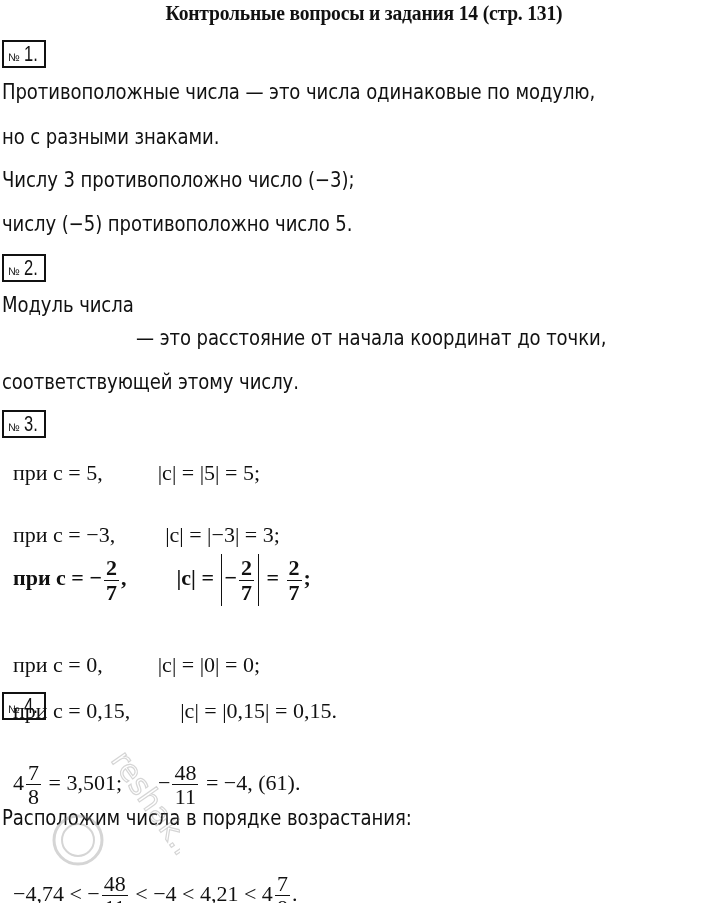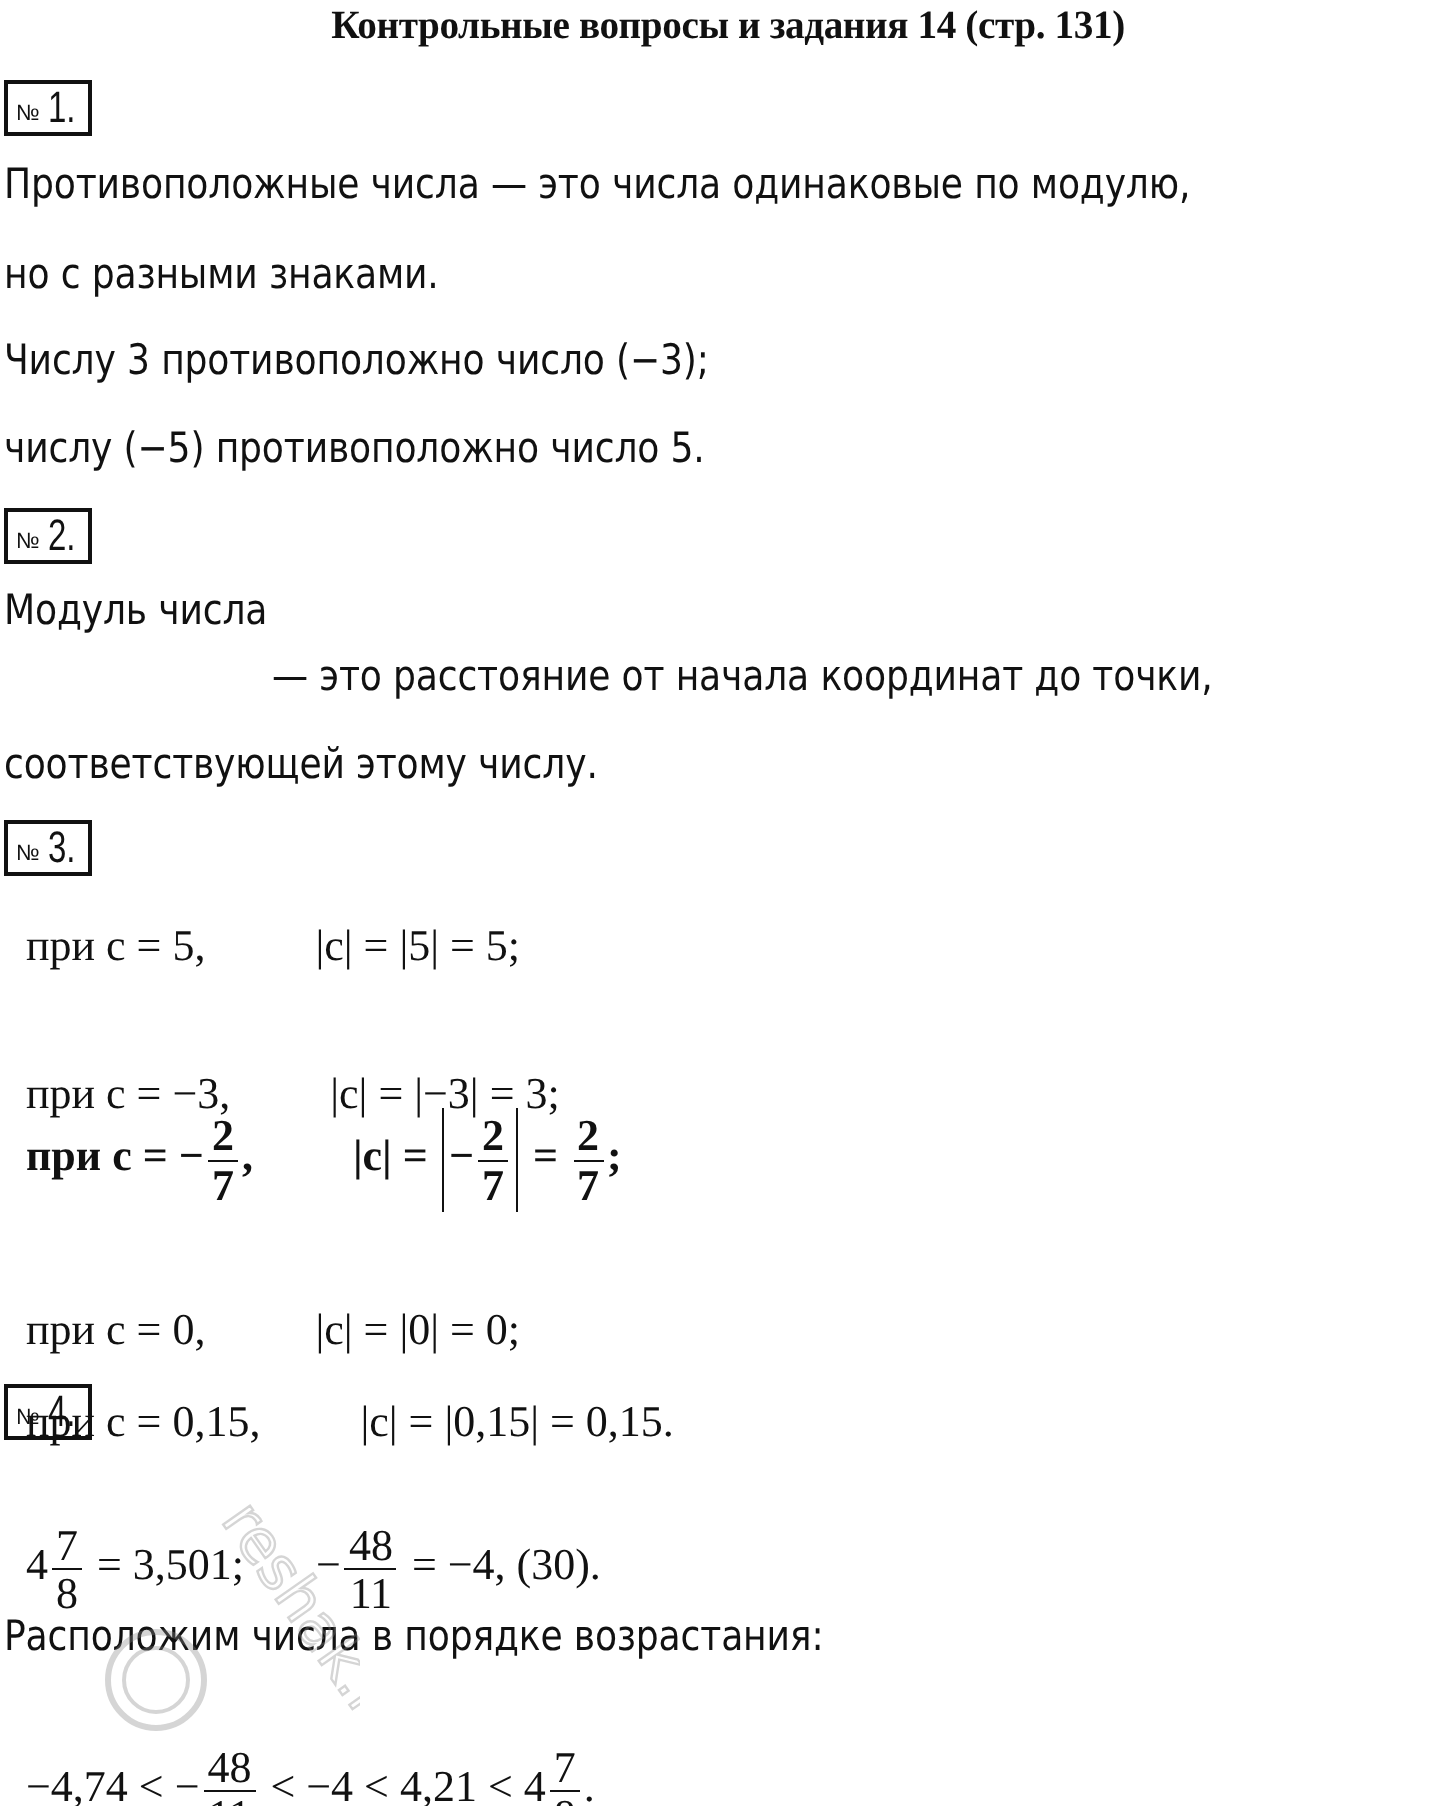--- a/index.html
+++ b/index.html
@@ -63,40 +63,40 @@
 <div class="txt" style="top:370px;">соответствующей этому числу.</div>
 
 <div class="task-box" style="top:410px;">
   <span class="no">№</span>
   <span class="num">3.</span>
 </div>
 
 <div class="math" style="top:434px;">
   <span>при c = 5,</span><span style="display:inline-block;width:55px"></span><span>|c| = |5| = 5;</span>
 </div>
-<div class="math" style="top:508px;">
+<div class="math" style="top:496px;">
   <span>при c = −3,</span><span style="display:inline-block;width:50px"></span><span>|c| = |−3| = 3;</span>
 </div>
 <div class="math" style="top:528px;font-weight:bold;">
   <span>при c = −</span><span class="frac"><span class="n">2</span><span class="d">7</span></span><span>,</span><span style="display:inline-block;width:50px"></span><span>|c| = </span><span class="bar"></span><span>−</span><span class="frac"><span class="n">2</span><span class="d">7</span></span><span class="bar"></span><span> = </span><span class="frac"><span class="n">2</span><span class="d">7</span></span><span>;</span>
 </div>
 <div class="math" style="top:626px;">
   <span>при c = 0,</span><span style="display:inline-block;width:55px"></span><span>|c| = |0| = 0;</span>
 </div>
 <div class="math" style="top:672px;">
   <span>при c = 0,15,</span><span style="display:inline-block;width:50px"></span><span>|c| = |0,15| = 0,15.</span>
 </div>
 
 <div class="task-box" style="top:692px;">
   <span class="no">№</span>
   <span class="num">4.</span>
 </div>
 
 <div class="math" style="top:735px;">
-  <span>4</span><span class="frac"><span class="n">7</span><span class="d">8</span></span><span> = 3,501;</span><span style="display:inline-block;width:36px"></span><span>−</span><span class="frac"><span class="n">48</span><span class="d">11</span></span><span> = −4, (30).</span>
+  <span>4</span><span class="frac"><span class="n">7</span><span class="d">8</span></span><span> = 3,501;</span><span style="display:inline-block;width:36px"></span><span>−</span><span class="frac"><span class="n">48</span><span class="d">11</span></span><span> = −4, (61).</span>
 </div>
 
 <div class="txt" style="top:806px;">Расположим числа в порядке возрастания:</div>
 
 <div class="math" style="top:846px;">
   <span>−4,74 &lt; −</span><span class="frac"><span class="n">48</span><span class="d">11</span></span><span> &lt; −4 &lt; 4,21 &lt; 4</span><span class="frac"><span class="n">7</span><span class="d">8</span></span><span>.</span>
 </div>
 
 <svg class="watermark" viewBox="0 0 130 170">
   <circle cx="28" cy="120" r="24" fill="none" stroke="#888" stroke-width="3"></circle>

